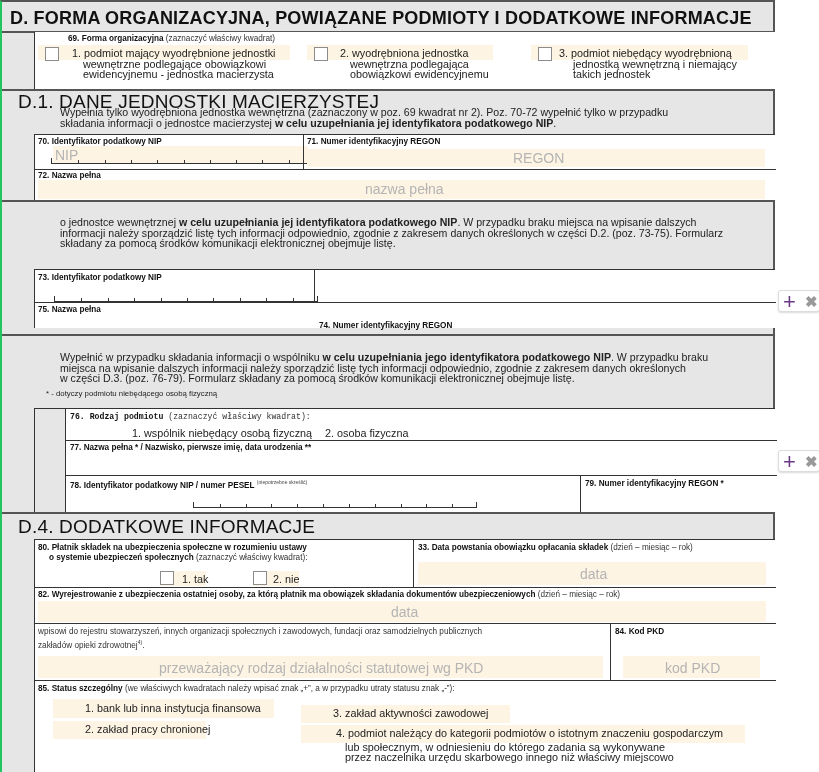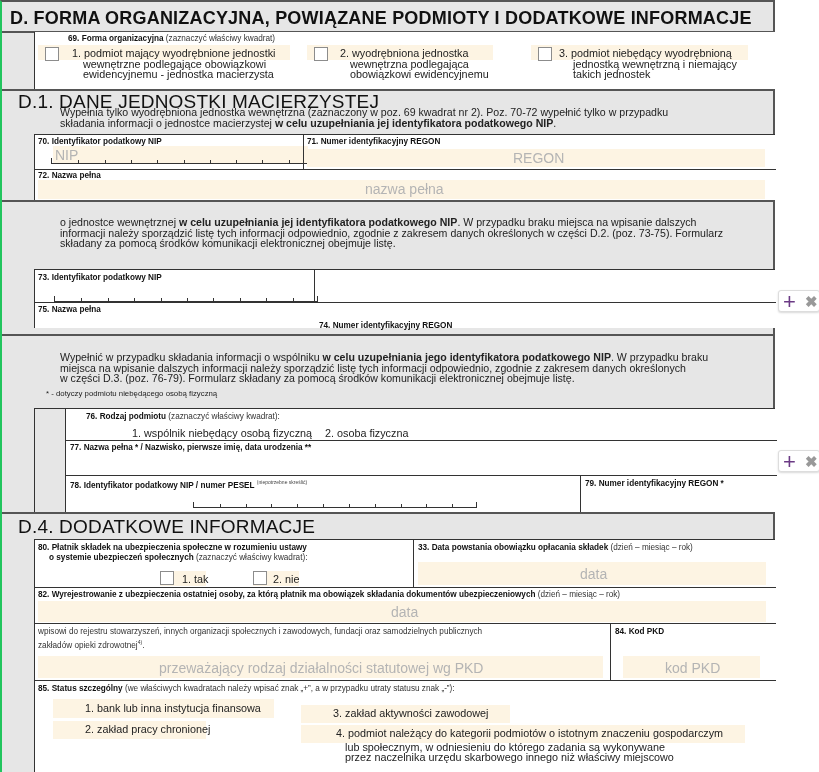--- a/index.html
+++ b/index.html
@@ -132,21 +132,21 @@
   <div class="desc" style="left:58px; top:350px; width:705px; white-space:nowrap;">
     <div><span>Wypełnić w przypadku składania informacji o wspólniku </span><b>w celu uzupełniania jego identyfikatora podatkowego NIP</b><span>. W przypadku braku</span></div>
     <div>miejsca na wpisanie dalszych informacji należy sporządzić listę tych informacji odpowiednio, zgodnie z zakresem danych określonych</div>
     <div>w części D.3. (poz. 76-79). Formularz składany za pomocą środków komunikacji elektronicznej obejmuje listę.</div>
   </div>
   <div class="note" style="left:44px; top:387px;">* - dotyczy podmiotu niebędącego osobą fizyczną</div>
   <div class="note" style="left:373px; top:387px;margin-top:29px;">** - dotyczy wspólnika będącego osobą fizyczną</div>
 
   <div class="box" style="left:32px; top:406px; width:741px; height:104px; background:#e6e6e6; border:none; border-left:1px solid #333; border-top:1px solid #333;">
     <div class="box" style="left:30px; top:0; width:711px; height:104px; border:none; border-left:1px solid #333;">
-      <div class="lbl" style="left:20px; top:3px;"><b>76. Rodzaj podmiotu</b> <span class="n">(zaznaczyć właściwy kwadrat):</span></div>
+      <div class="lbl" style="left:4px; top:3px;font-family:Liberation Mono, monospace;"><b>76. Rodzaj podmiotu</b> <span class="n">(zaznaczyć właściwy kwadrat):</span></div>
       <div class="opt" style="left:66px; top:19px;">1. wspólnik niebędący osobą fizyczną</div>
       <div class="opt" style="left:259px; top:19px;">2. osoba fizyczna</div>
       <div class="hline" style="left:0; top:31px; width:711px;"></div>
       <div class="lbl" style="left:4px; top:34px;"><b>77. Nazwa pełna * / Nazwisko, pierwsze imię, data urodzenia **</b></div>
       <div class="hline" style="left:0; top:66px; width:711px;"></div>
       <div class="lbl" style="left:4px; top:70px;"><b>78. Identyfikator podatkowy NIP / numer PESEL</b> <sup style="font-size:5px; color:#444;">(niepotrzebne skreślić)</sup></div>
       <div class="ticks" id="ticks78" style="left:127px; top:93px; width:284px;">
           <div class="tick" style="left: 25.8182px;"></div>
           <div class="tick" style="left: 51.6364px;"></div>
           <div class="tick" style="left: 77.4545px;"></div>

